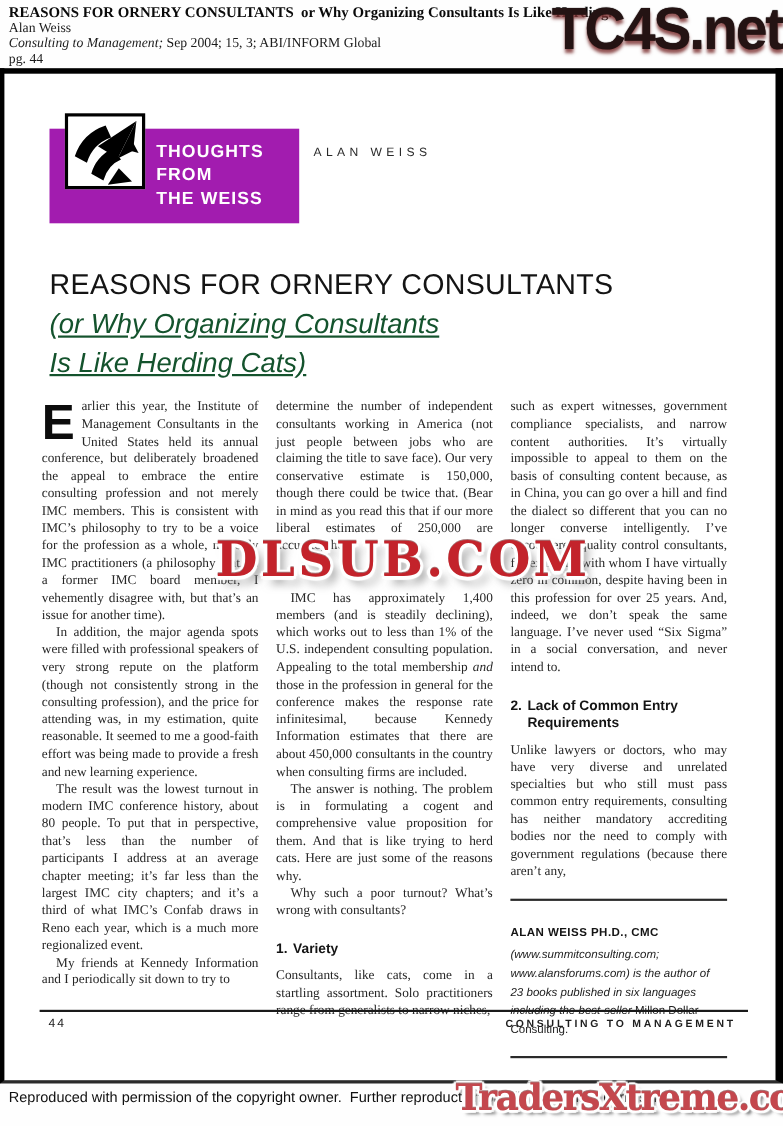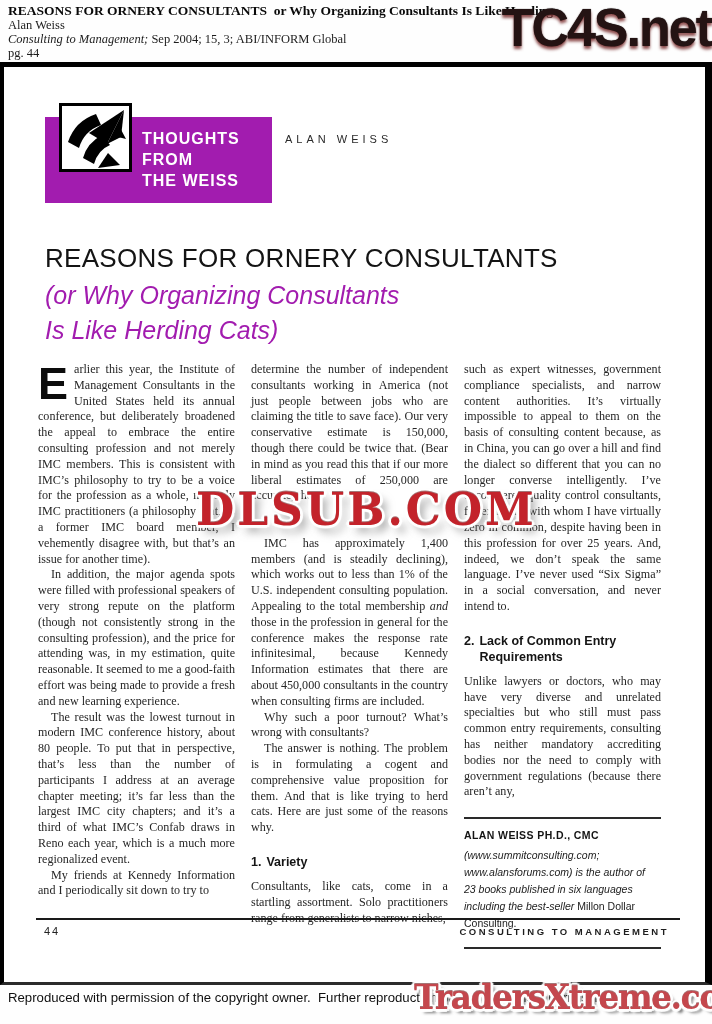--- a/index.html
+++ b/index.html
@@ -61,41 +61,41 @@
   .mast-art{
     position:absolute;left:55px;top:36px;width:67px;height:63px;
     background:#fff;border:3px solid #000;
   }
   .mast-byline{position:absolute;left:281px;top:66px;
     font:11px "Liberation Sans",sans-serif;letter-spacing:4px;color:#2a2a2a;}
   
   .title{position:absolute;left:41px;top:176px;
     font:26px/30px "Liberation Sans",sans-serif;color:#141414;letter-spacing:.3px;}
   .subtitle{position:absolute;left:41px;top:211px;
-    font:italic 25px/35px "Liberation Sans",sans-serif;color:#a21caf;}
+    font:italic 25px/35px "Liberation Sans",sans-serif;color:#14532d;text-decoration:underline;}
   
   .columns{position:absolute;left:34px;top:295px;width:622px;display:flex;gap:16px;}
   .col{flex:0 0 197px;width:197px;}
   .bp{margin:0;font:12.1px/15.8px "Liberation Serif",serif;color:#262626;
     text-align:justify;}
   .bp em{font-style:italic;}
   .ind{text-indent:13px;}
   .dropcap{
     float:left;font:bold 45px/38px "Liberation Sans",sans-serif;color:#0c0c0c;
     padding:3px 6px 0 0;height:44px;
   }
   .lsp{height:15.8px;}
   .ch{display:flex;gap:5px;margin:18px 0 9px 0;
     font:bold 12.5px/16px "Liberation Sans",sans-serif;color:#141414;}
   .ch .ht{flex:1;}
   
   .bio{margin-top:17px;border-top:2px solid #2a2a2a;border-bottom:2px solid #2a2a2a;
     padding:9px 2px 15px 0;}
   .bio-name{font:bold 10.5px/14px "Liberation Sans",sans-serif;letter-spacing:.4px;
-    color:#141414;margin-bottom:5px;}
+    color:#141414;margin-bottom:5px;margin-top:13px;}
   .bio-text{font:italic 10.5px/17px "Liberation Sans",sans-serif;color:#222;}
   .bio-text em{font-style:normal;}
   
   .footer-rule{position:absolute;left:32px;top:851px;width:644px;height:2px;background:#1a1a1a;}
   .footer-page{position:absolute;left:40px;top:858px;
     font:11px "Liberation Sans",sans-serif;letter-spacing:2px;color:#222;}
   .footer-journal{position:absolute;right:36px;top:859px;
     font:bold 9.5px "Liberation Sans",sans-serif;letter-spacing:2.5px;color:#1e1e1e;}
   
   .copyright{position:absolute;left:8px;top:990px;z-index:30;
@@ -149,22 +149,22 @@
           <p class="bp"><span class="dropcap">E</span>arlier this year, the Institute of Management Consultants in the United States held its annual conference, but deliberately broadened the appeal to embrace the entire consulting profession and not merely IMC members. This is consistent with IMC’s philosophy to try to be a voice for the profession as a whole, not only IMC practitioners (a philosophy that, as a former IMC board member, I vehemently disagree with, but that’s an issue for another time).</p>
           <p class="bp ind">In addition, the major agenda spots were filled with professional speakers of very strong repute on the platform (though not consistently strong in the consulting profession), and the price for attending was, in my estimation, quite reasonable. It seemed to me a good-faith effort was being made to provide a fresh and new learning experience.</p>
           <p class="bp ind">The result was the lowest turnout in modern IMC conference history, about 80 people. To put that in perspective, that’s less than the number of participants I address at an average chapter meeting; it’s far less than the largest IMC city chapters; and it’s a third of what IMC’s Confab draws in Reno each year, which is a much more regionalized event.</p>
           <p class="bp ind">My friends at Kennedy Information and I periodically sit down to try to</p>
         </div>
         <div class="col">
           <p class="bp">determine the number of independent consultants working in America (not just people between jobs who are claiming the title to save face). Our very conservative estimate is 150,000, though there could be twice that. (Bear in mind as you read this that if our more liberal estimates of 250,000 are accurate, the</p>
           <div class="lsp"></div>
           <div class="lsp"></div>
           <p class="bp ind">IMC has approximately 1,400 members (and is steadily declining), which works out to less than 1% of the U.S. independent consulting population. Appealing to the total membership <em>and</em> those in the profession in general for the conference makes the response rate infinitesimal, because Kennedy Information estimates that there are about 450,000 consultants in the country when consulting firms are included.</p>
+          <p class="bp ind">The answer is nothing. The problem is in formulating a cogent and comprehensive value proposition for them. And that is like trying to herd cats. Here are just some of the reasons why.</p>
           <p class="bp ind">Why such a poor turnout? What’s wrong with consultants?</p>
-          <p class="bp ind">The answer is nothing. The problem is in formulating a cogent and comprehensive value proposition for them. And that is like trying to herd cats. Here are just some of the reasons why.</p>
           <h3 class="ch">
             <span class="hn">1.</span>
             <span class="ht">Variety</span>
           </h3>
           <p class="bp">Consultants, like cats, come in a startling assortment. Solo practitioners range from generalists to narrow niches,</p>
         </div>
         <div class="col">
           <p class="bp">such as expert witnesses, government compliance specialists, and narrow content authorities. It’s virtually impossible to appeal to them on the basis of consulting content because, as in China, you can go over a hill and find the dialect so different that you can no longer converse intelligently. I’ve encountered quality control consultants, for example, with whom I have virtually zero in common, despite having been in this profession for over 25 years. And, indeed, we don’t speak the same language. I’ve never used “Six Sigma” in a social conversation, and never intend to.</p>
           <h3 class="ch">
             <span class="hn">2.</span>

